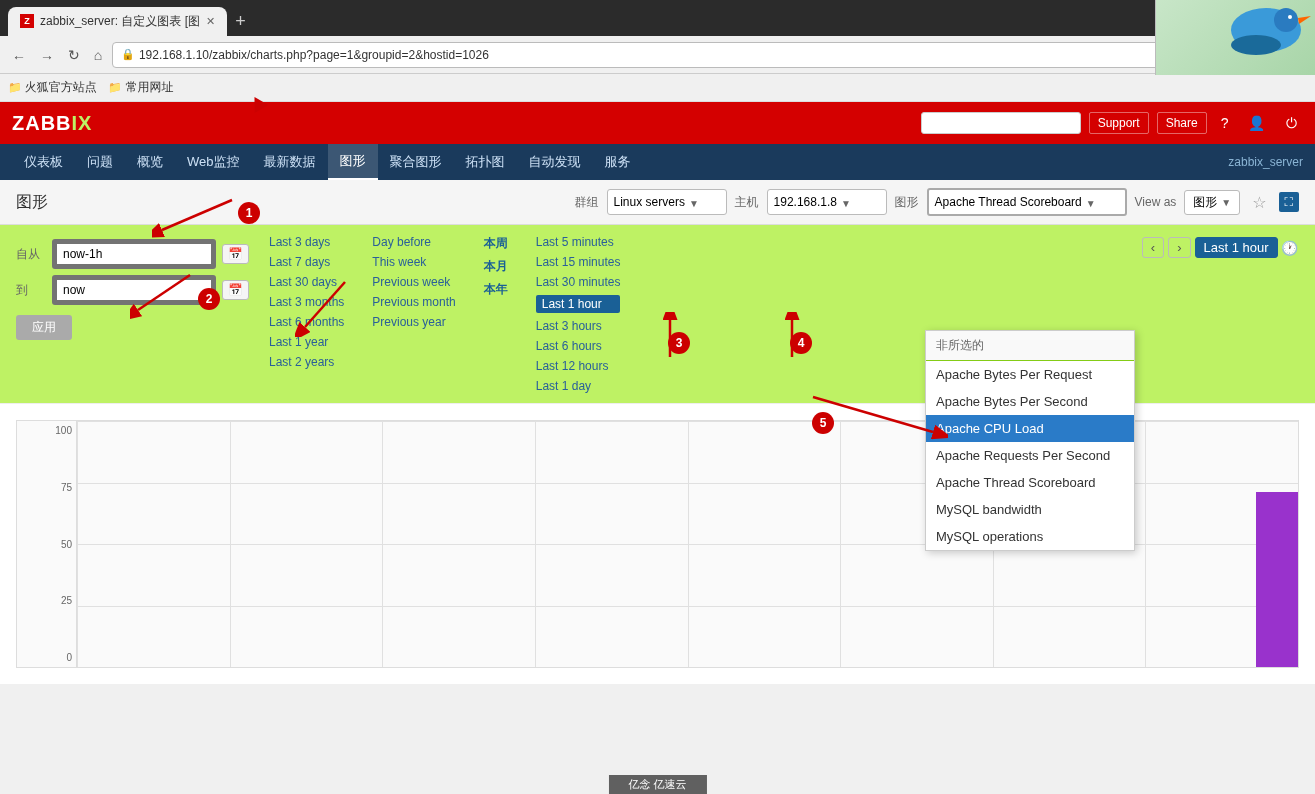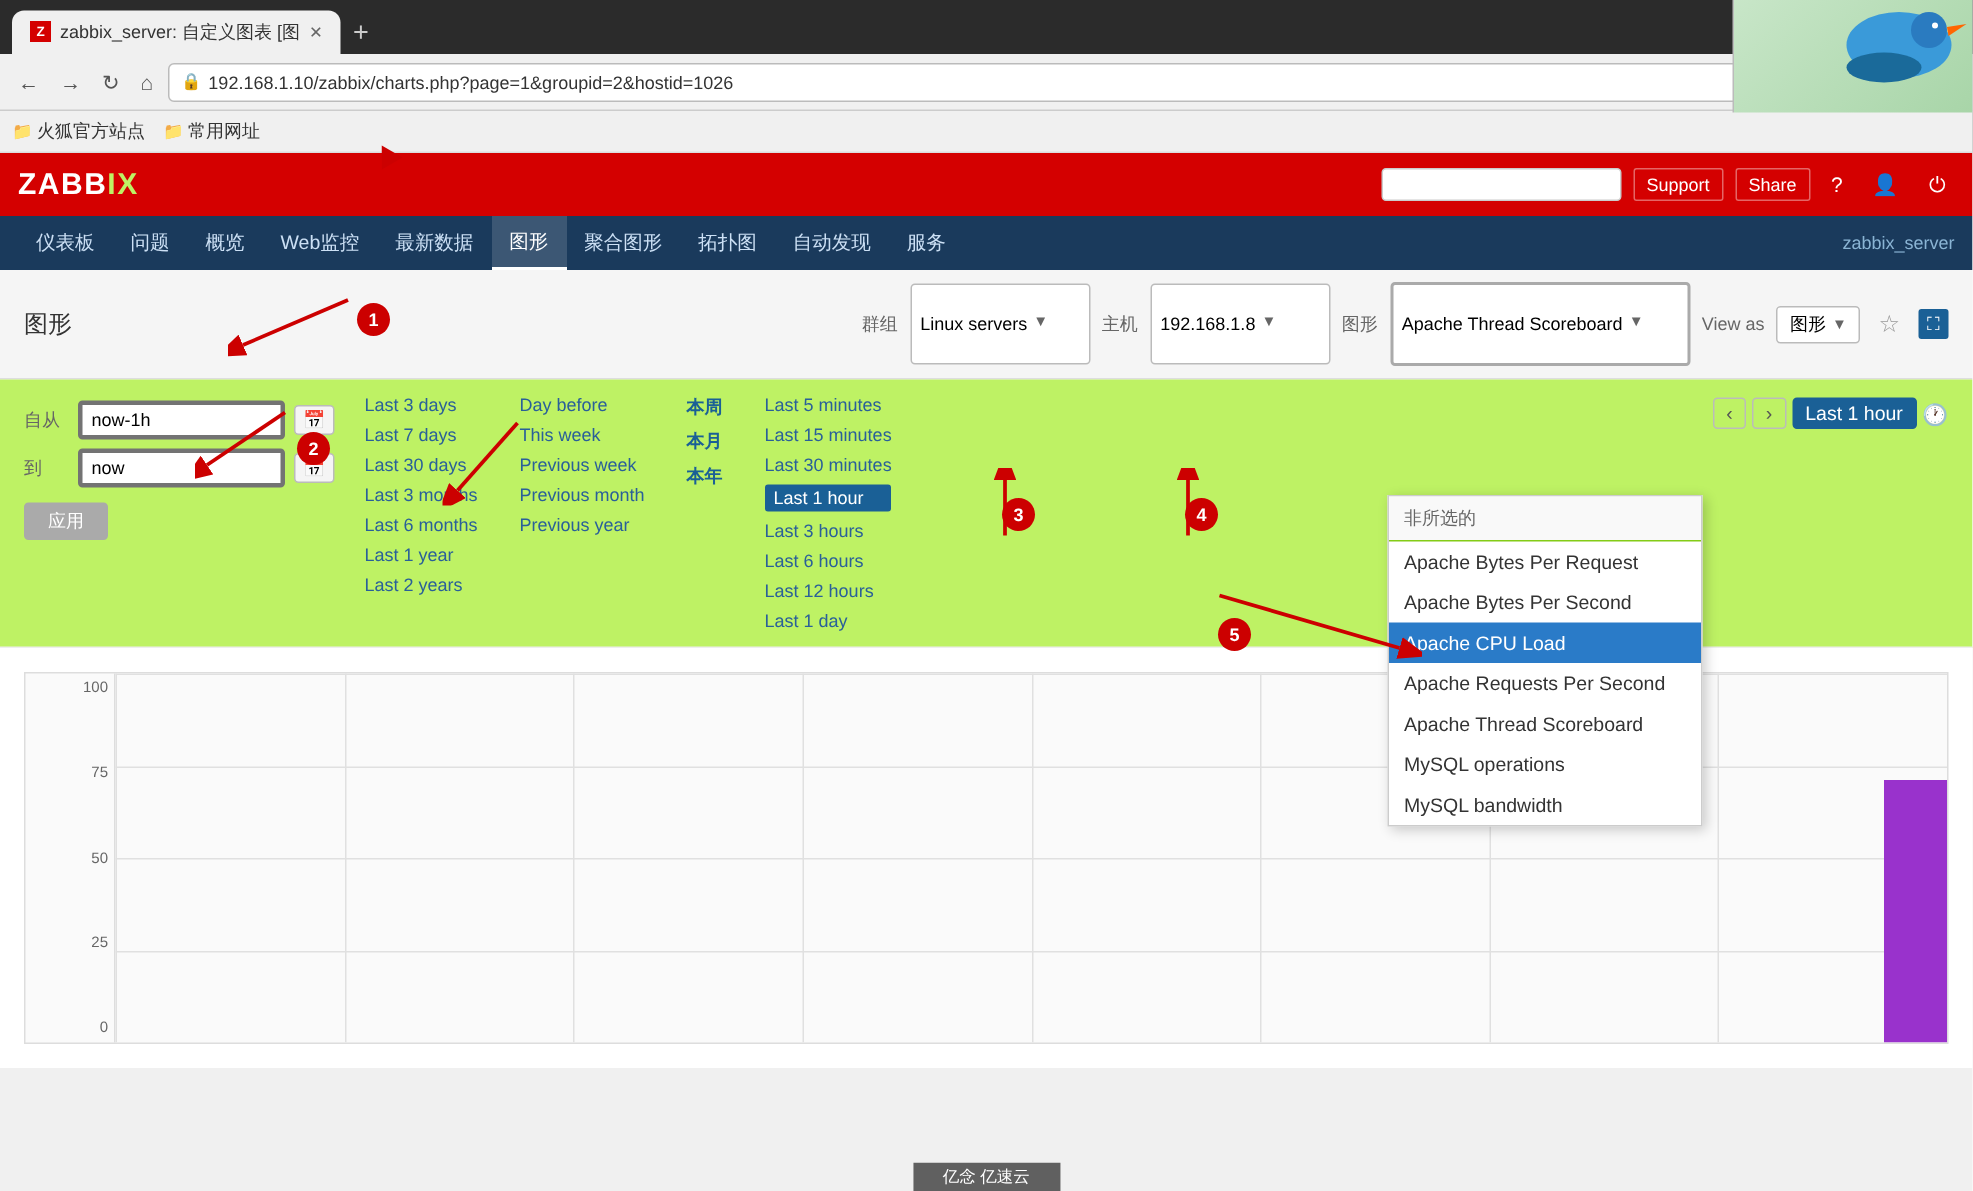--- a/index.html
+++ b/index.html
@@ -44,29 +44,29 @@
     .sub-nav-item { color: #cce0f5; font-size: 13px; padding: 8px 12px; cursor: pointer; text-decoration: none; }
     .sub-nav-item.active { color: white; background: rgba(255,255,255,0.15); }
     .sub-nav-right { margin-left: auto; color: #8ab4d4; font-size: 12px; }
 
     
     .page-content { background: white; padding: 0; }
     .page-header { background: #f5f5f5; border-bottom: 1px solid #ddd; padding: 8px 16px; display: flex; align-items: center; gap: 12px; }
     .page-title { font-size: 16px; color: #333; font-weight: normal; }
     .page-controls { margin-left: auto; display: flex; align-items: center; gap: 8px; }
     .control-label { color: #666; font-size: 12px; }
-    .dropdown-select { border: 1px solid #bbb; border-radius: 3px; padding: 19px 6px; font-size: 12px; background: white; cursor: pointer; display: flex; align-items: flex-start; gap: 4px; min-width: 120px; }
+    .dropdown-select { border: 1px solid #bbb; border-radius: 3px; padding: 5px 6px; font-size: 12px; background: white; cursor: pointer; display: flex; align-items: flex-end; gap: 4px; min-width: 120px; }
     .dropdown-arrow { color: #666; font-size: 10px; }
     .view-as-label { color: #666; font-size: 12px; }
     .view-type-btn { border: 1px solid #bbb; border-radius: 3px; padding: 3px 8px; font-size: 12px; background: white; cursor: pointer; display: flex; align-items: center; gap: 4px; }
     .star-btn { color: #999; cursor: pointer; font-size: 16px; padding: 2px 4px; }
     .fullscreen-btn { background: #1a6096; color: white; border: none; padding: 3px 6px; cursor: pointer; font-size: 12px; border-radius: 2px; }
     .filter-row { display: flex; align-items: center; gap: 6px; }
     .filter-label { color: #666; font-size: 12px; width: 30px; }
-    .filter-input { border: 3px solid #737373; border-radius: 3px; padding: 3px 6px; font-size: 12px; width: 138px; }
+    .filter-input { border: 5px solid #737373; border-radius: 3px; padding: 3px 6px; font-size: 12px; width: 164px; }
     .calendar-btn { border: 1px solid #bbb; border-radius: 3px; padding: 2px 5px; cursor: pointer; background: #f5f5f5; font-size: 12px; }
     .apply-btn { background: #aaa; color: white; border: none; border-radius: 3px; padding: 4px 16px; cursor: pointer; font-size: 12px; margin-top: 4px; }
 
     
     .time-links { display: flex; gap: 40px; }
     .time-col { display: flex; flex-direction: column; gap: 6px; }
     .time-link { color: #2a6099; font-size: 12px; cursor: pointer; text-decoration: none; }
     .period-nav-btn { background: none; border: 1px solid #bbb; border-radius: 3px; padding: 2px 8px; cursor: pointer; font-size: 13px; color: #555; }
     .period-nav-btn.active-period { background: #1a6096; color: white; border-color: #1a6096; }
     .period-clock { color: #1a6096; font-size: 14px; cursor: pointer; }
@@ -234,22 +234,22 @@
       </div>
 
       <div style="position:absolute; top:228px; left:925px; z-index:150;">
         <div class="dropdown-overlay" style="width:210px;">
           <div class="dropdown-header">非所选的</div>
           <div class="dropdown-item">Apache Bytes Per Request</div>
           <div class="dropdown-item">Apache Bytes Per Second</div>
           <div class="dropdown-item selected">Apache CPU Load</div>
           <div class="dropdown-item">Apache Requests Per Second</div>
           <div class="dropdown-item">Apache Thread Scoreboard</div>
+          <div class="dropdown-item">MySQL bandwidth</div>
           <div class="dropdown-item">MySQL operations</div>
-          <div class="dropdown-item">MySQL bandwidth</div>
         </div>
       </div>
 
       <div style="padding: 10px 16px; border-bottom: 1px solid #eee; display:flex; align-items:flex-start; gap: 20px; background: #bef264; position:relative;">
 
         <div style="display:flex; flex-direction:column; gap:6px; padding-top:4px;">
           <div class="filter-row">
             <span class="filter-label">自从</span>
             <input class="filter-input" type="text" value="now-1h" style="">
             <button class="calendar-btn">📅</button>

